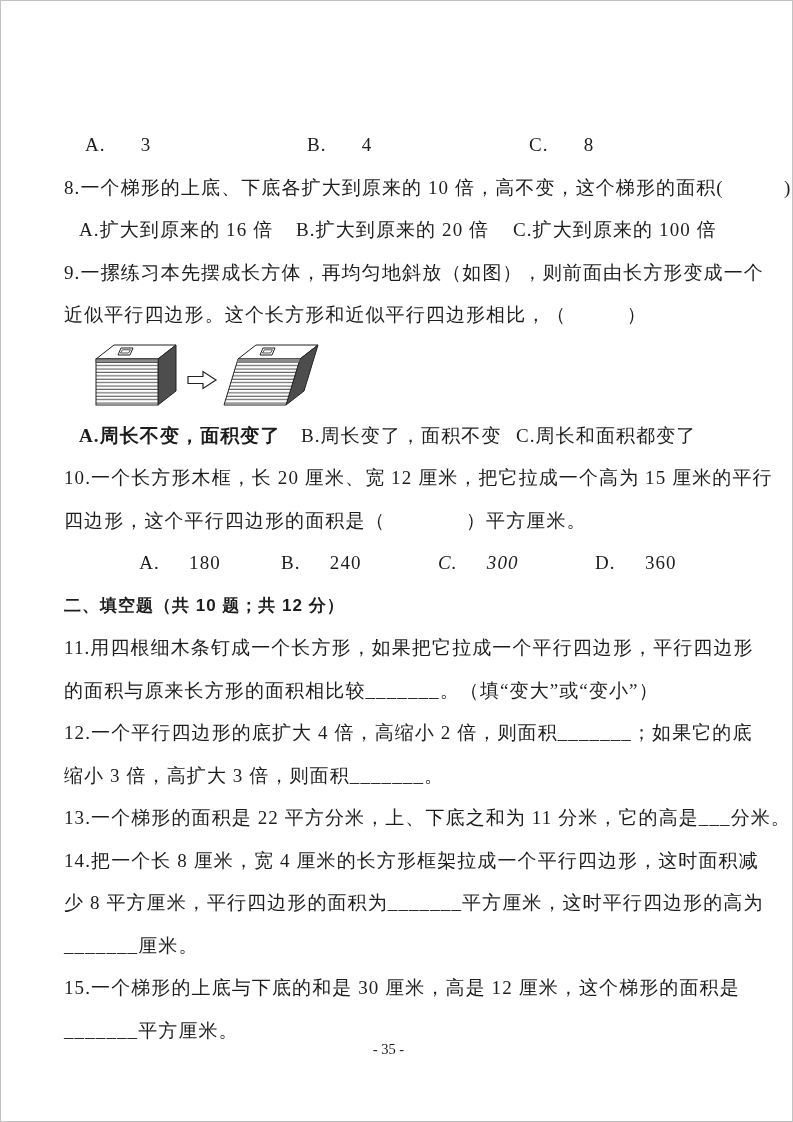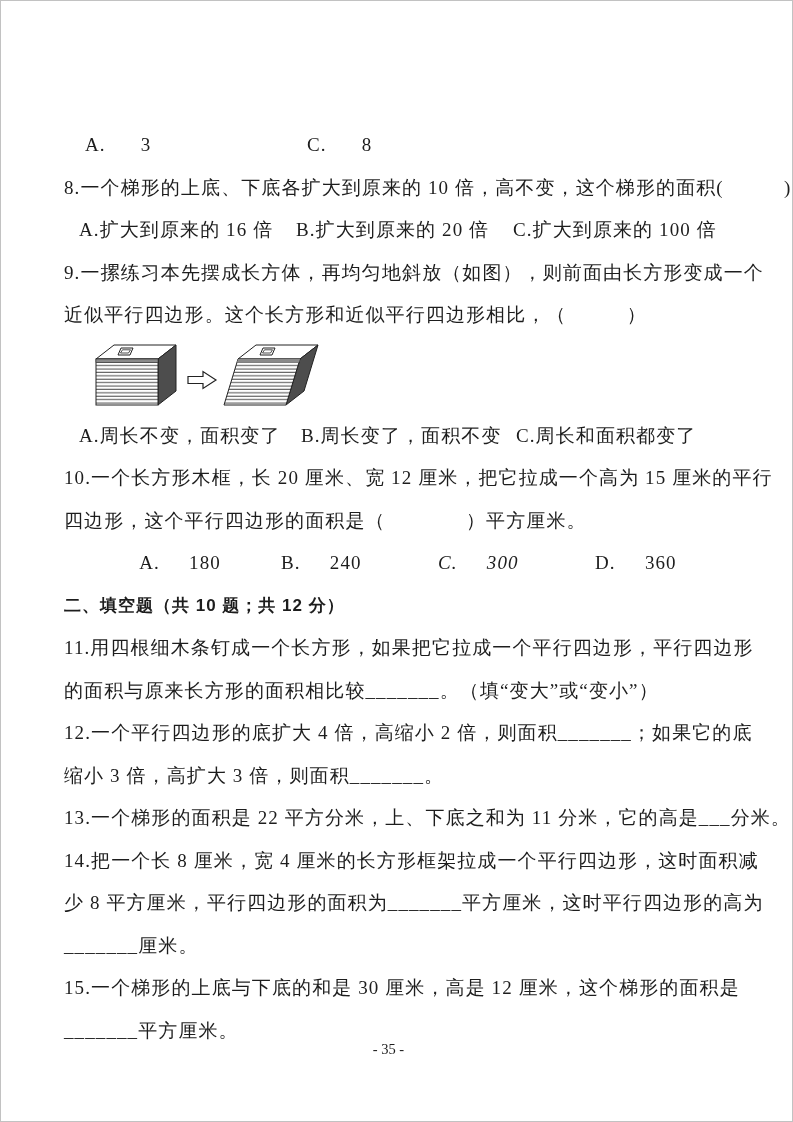--- a/index.html
+++ b/index.html
@@ -14,21 +14,21 @@
     white-space:nowrap; letter-spacing:1.1px;
   }
   .fill { text-align:justify; text-align-last:justify; }
   .options-row {
     display:flex; margin:0; font-size:19px; line-height:42.5px; padding-left:15px;
   }
   .opt { white-space:pre; letter-spacing:1.1px; flex:0 0 auto; }
   .row-prev { padding-left:21px; }
   .row-prev .opt { width:222px; }
   .row-q8 .opt { width:217px; }
-  .row-q9 .opt:nth-child(1) { width:222px; }
+  .row-q9 .opt:nth-child(1) { width:222px;font-weight:bold; }
   .row-q9 .opt:nth-child(2) { width:215px; }
   .row-q10 .opt:nth-child(1) { width:202px;text-align:center; }
   .row-q10 .opt:nth-child(2) { width:157px; }
   .row-q10 .opt:nth-child(3) { width:157px;font-style:italic; }
   .section-header {
     margin:0; font-size:17px; line-height:42.5px; font-weight:bold;
     font-family:"Liberation Sans","DejaVu Sans",sans-serif;
     letter-spacing:1px; white-space:nowrap;
   }
   .figure { height:76px; margin:2px 0 0 24px; }
@@ -39,20 +39,21 @@
   }
 </style>
 </head>
 <body>
 
 <div class="page">
   <div class="content">
 
     <div class="options-row row-prev">
       <span class="opt">A.      3</span>
+      <span class="opt">B.      4</span>
       <span class="opt">C.      8</span>
     </div>
 
     <p class="line fill">8.一个梯形的上底、下底各扩大到原来的 10 倍，高不变，这个梯形的面积(　　　)。</p>
     <div class="options-row row-q8">
       <span class="opt">A.扩大到原来的 16 倍</span>
       <span class="opt">B.扩大到原来的 20 倍</span>
       <span class="opt">C.扩大到原来的 100 倍</span>
     </div>
 

